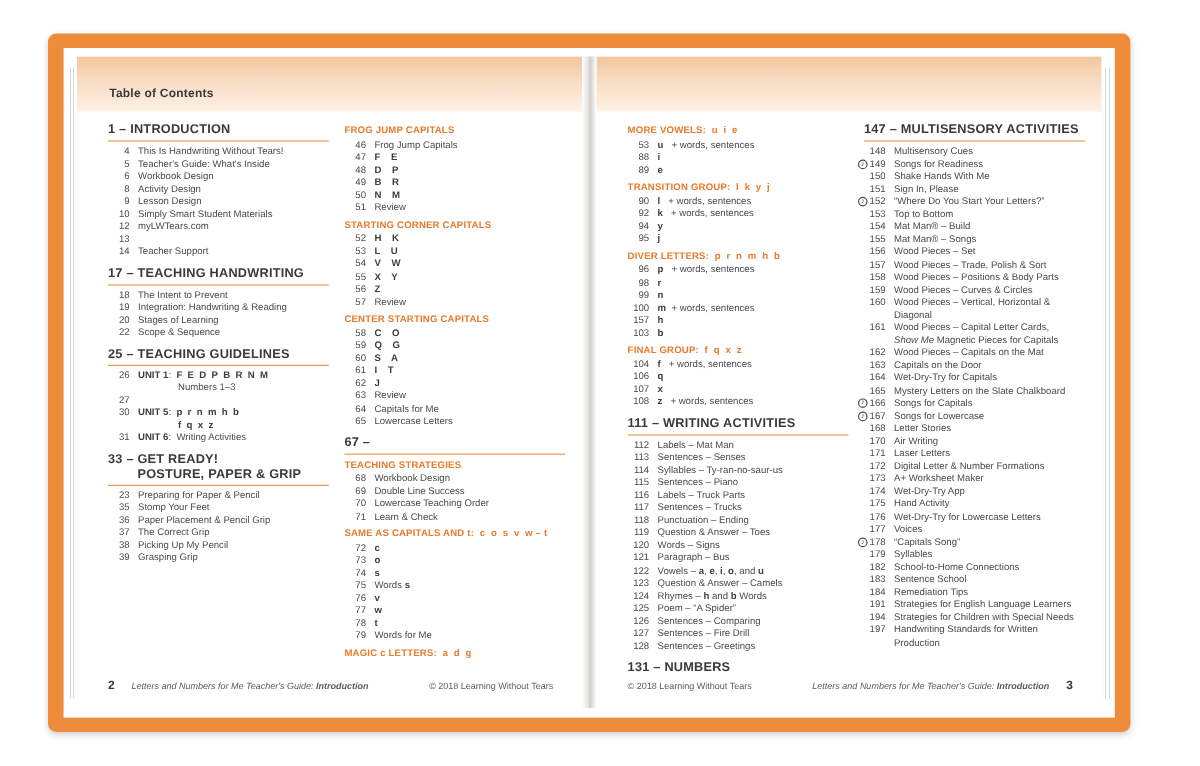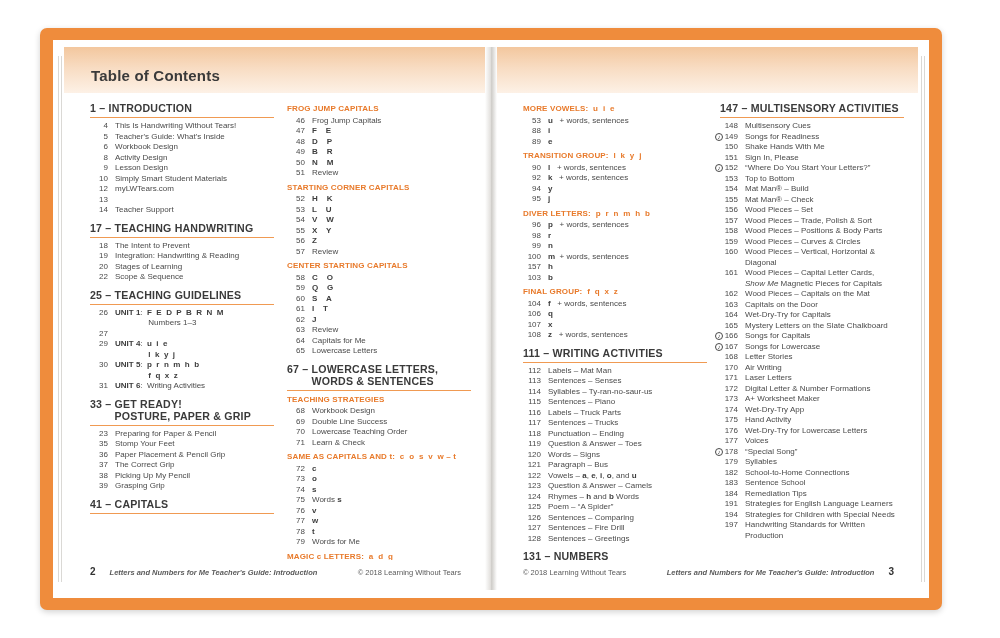--- a/index.html
+++ b/index.html
@@ -34,21 +34,21 @@
     width:12px;flex:0 0 12px;
     background:linear-gradient(90deg,#ffffff 0%,#e3e1de 45%,#cfcdc9 55%,#ffffff 100%);
   }
   .band{
     height:46px;flex:0 0 46px;
     background:linear-gradient(180deg,var(--band-top,#f3c79e) 0%,#f8dcc2 45%,var(--band-bottom,#fdf1e6) 100%);
     position:relative;
   }
   .page-title{
     position:absolute;left:27px;bottom:9px;
-    font-size:15px;font-weight:bold;color:var(--text-dark,#3a3a3a);
+    font-size:10px;font-weight:bold;color:var(--text-dark,#3a3a3a);
     letter-spacing:.2px;
   }
   .content{
     flex:1;display:flex;gap:13px;
     padding:7px 14px 0 26px;overflow:hidden;
   }
   .col{flex:1;min-width:0;}
   .sec{
     display:flex;align-items:flex-start;
     font-size:10.6px;font-weight:bold;color:var(--text-dark,#3a3a3a);
@@ -78,21 +78,21 @@
     position:absolute;left:-5px;top:1px;width:8px;height:8px;
     border:0.9px solid #4a4a4a;border-radius:50%;
     font-size:6px;line-height:7px;text-align:center;color:#4a4a4a;
     box-sizing:border-box;
   }
   .footer{
     flex:0 0 auto;display:flex;align-items:baseline;gap:14px;
     padding:6px 24px 13px 26px;font-size:7.5px;color:#5a5a5a;
   }
   .fnum{font-weight:bold;font-size:10px;color:#333333;}
-  .ftitle{font-style:italic;font-weight:bold;}
+  .ftitle{font-style:italic;}
   .fcopy{}
   .footer.fleft .fcopy{margin-left:auto;}
   .footer.fright .ftitle{margin-left:auto;}
 </style>
 </head>
 <body style="--cover-orange: #ef8c3c; --heading-orange: #e87a2b; --rule-orange: #f09a52; --band-top: #f3c79e; --band-bottom: #fdf1e6; --text-dark: #3a3a3a; --text-body: #4a4a4a;">
 
 <div class="book">
   <div class="inner">
     <div class="edge left"></div>
@@ -168,25 +168,20 @@
             </div>
             <div class="it">
               <span class="n">26</span>
               <span class="t"><b>UNIT 1</b>:  <b>F  E  D  P  B  R  N  M</b>
                Numbers 1–3</span>
             </div>
             <div class="it">
               <span class="n">27</span>
             </div>
             <div class="it">
-              <span class="n">29</span>
-              <span class="t"><b>UNIT 4</b>:  <b>u  i  e</b>
-               <b>l  k  y  j</b></span>
-            </div>
-            <div class="it">
               <span class="n">30</span>
               <span class="t"><b>UNIT 5</b>:  <b>p  r  n  m  h  b</b>
                <b>f  q  x  z</b></span>
             </div>
             <div class="it">
               <span class="n">31</span>
               <span class="t"><b>UNIT 6</b>:  Writing Activities</span>
             </div>
             <div class="sec">
               <span class="secnum">33 –&nbsp;</span>
@@ -210,24 +205,20 @@
               <span class="t">The Correct Grip</span>
             </div>
             <div class="it">
               <span class="n">38</span>
               <span class="t">Picking Up My Pencil</span>
             </div>
             <div class="it">
               <span class="n">39</span>
               <span class="t">Grasping Grip</span>
             </div>
-            <div class="sec">
-              <span class="secnum">41 –&nbsp;</span>
-              <span class="sectitle">CAPITALS</span>
-            </div>
           </div>
           <div class="col">
             <div class="subhead">FROG JUMP CAPITALS</div>
             <div class="it">
               <span class="n">46</span>
               <span class="t">Frog Jump Capitals</span>
             </div>
             <div class="it">
               <span class="n">47</span>
               <span class="t"><b>F    E</b></span>
@@ -301,22 +292,20 @@
             <div class="it">
               <span class="n">64</span>
               <span class="t">Capitals for Me</span>
             </div>
             <div class="it">
               <span class="n">65</span>
               <span class="t">Lowercase Letters</span>
             </div>
             <div class="sec">
               <span class="secnum">67 –&nbsp;</span>
-              <span class="sectitle">LOWERCASE LETTERS,
-WORDS &amp; SENTENCES</span>
             </div>
             <div class="subhead">TEACHING STRATEGIES</div>
             <div class="it">
               <span class="n">68</span>
               <span class="t">Workbook Design</span>
             </div>
             <div class="it">
               <span class="n">69</span>
               <span class="t">Double Line Success</span>
             </div>
@@ -556,21 +545,21 @@
             <div class="it">
               <span class="n">153</span>
               <span class="t">Top to Bottom</span>
             </div>
             <div class="it">
               <span class="n">154</span>
               <span class="t">Mat Man® – Build</span>
             </div>
             <div class="it">
               <span class="n">155</span>
-              <span class="t">Mat Man® – Check</span>
+              <span class="t">Mat Man® – Songs</span>
             </div>
             <div class="it">
               <span class="n">156</span>
               <span class="t">Wood Pieces – Set</span>
             </div>
             <div class="it">
               <span class="n">157</span>
               <span class="t">Wood Pieces – Trade, Polish &amp; Sort</span>
             </div>
             <div class="it">
@@ -648,21 +637,21 @@
               <span class="n">176</span>
               <span class="t">Wet-Dry-Try for Lowercase Letters</span>
             </div>
             <div class="it">
               <span class="n">177</span>
               <span class="t">Voices</span>
             </div>
             <div class="it">
               <span class="ic">♪</span>
               <span class="n">178</span>
-              <span class="t">“Special Song”</span>
+              <span class="t">“Capitals Song”</span>
             </div>
             <div class="it">
               <span class="n">179</span>
               <span class="t">Syllables</span>
             </div>
             <div class="it">
               <span class="n">182</span>
               <span class="t">School-to-Home Connections</span>
             </div>
             <div class="it">

